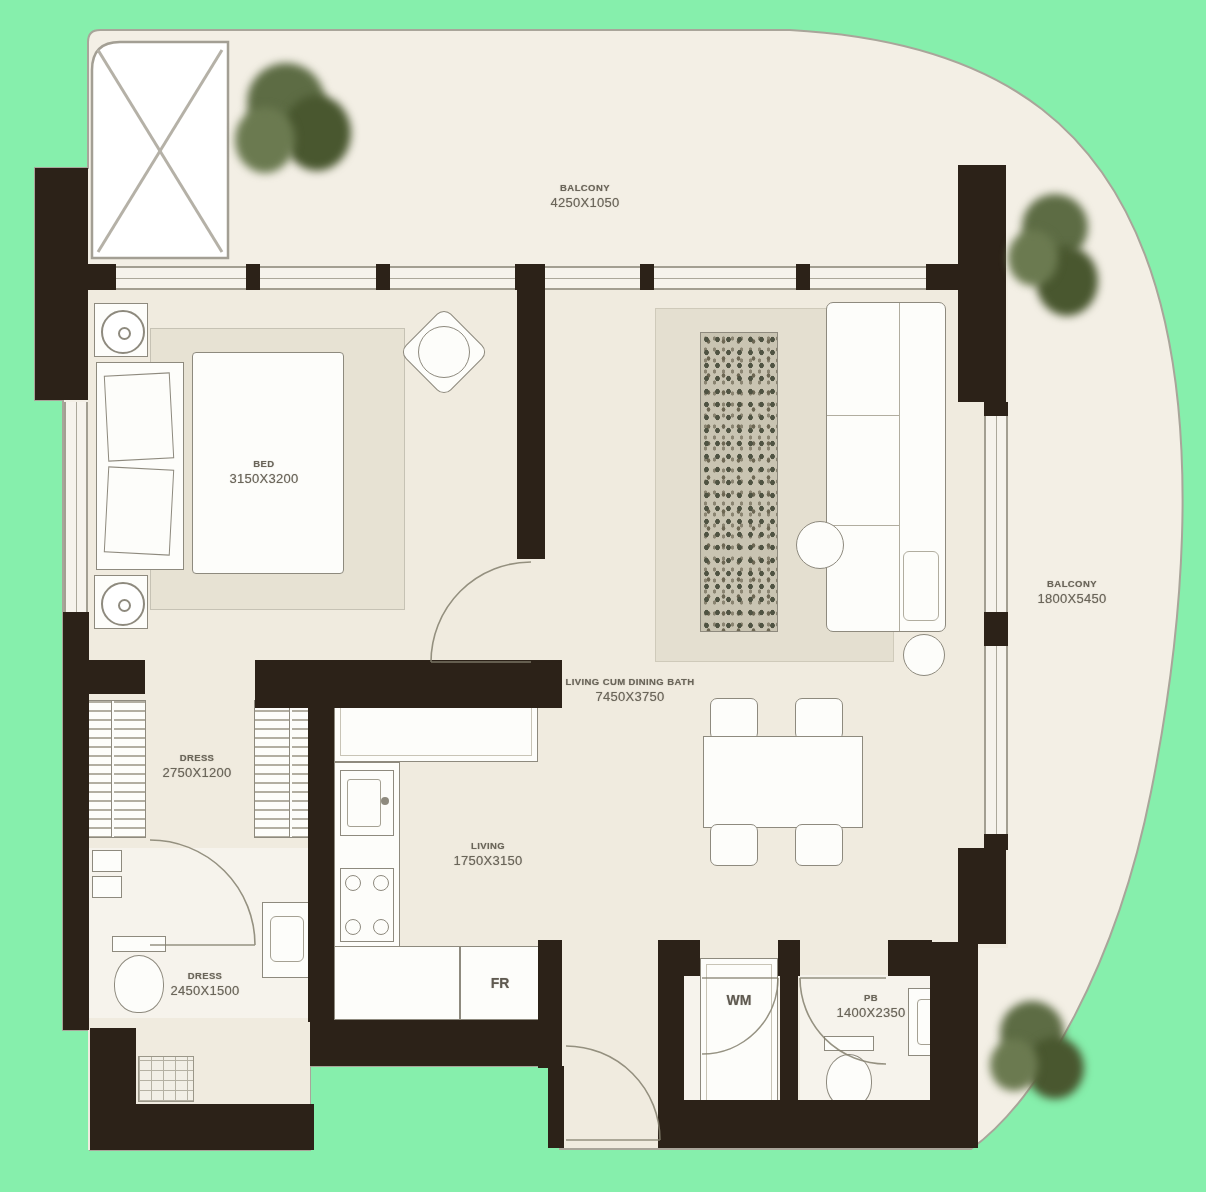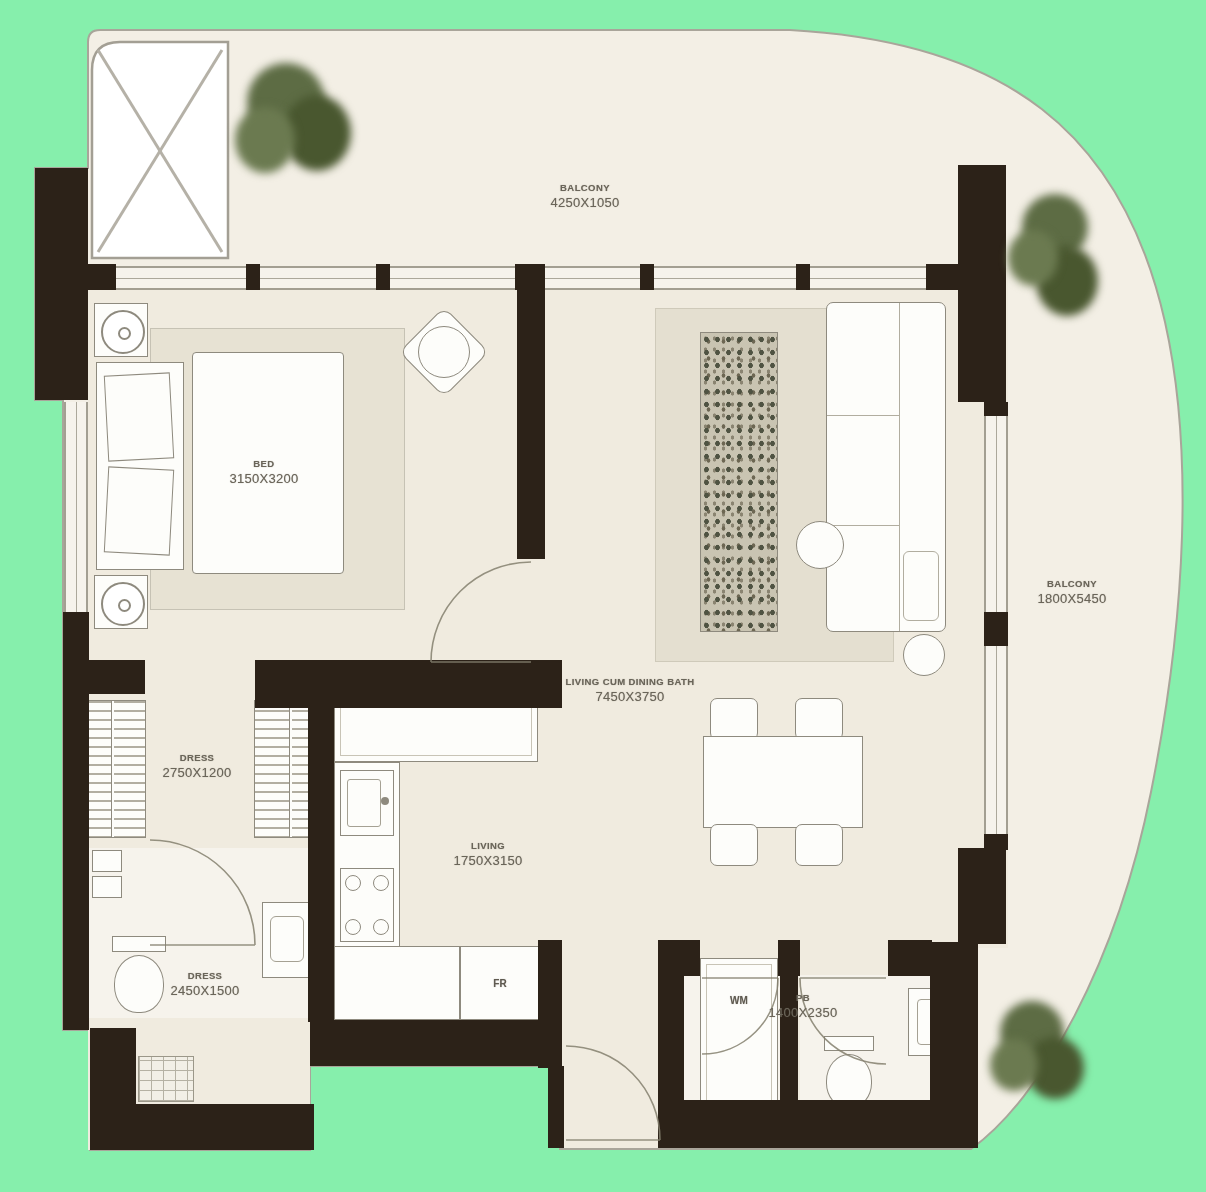--- a/index.html
+++ b/index.html
@@ -28,21 +28,21 @@
     background-image:repeating-linear-gradient(180deg,#b2aea1 0 2px,transparent 2px 9px);}
   .wardrobe::after{content:"";position:absolute;top:0;bottom:0;left:50%;width:2px;background:#fdfdfa;border-left:1px solid #8e8a7e;}
   
   .lamp{position:absolute;border:2px solid #8e8a7e;border-radius:50%;background:#fff;}
   .lamp::after{content:"";position:absolute;left:50%;top:50%;width:9px;height:9px;margin:-5.5px 0 0 -5.5px;border:2px solid #8e8a7e;border-radius:50%;}
   
   .rlabel{position:absolute;transform:translate(-50%,-50%);text-align:center;color:#6a6559;z-index:50;
     text-shadow:0 0 1px rgba(106,101,89,.55);white-space:nowrap;}
   .rlabel .l1{display:block;font-size:9.5px;font-weight:bold;letter-spacing:.4px;}
   .rlabel .l2{display:block;font-size:13px;letter-spacing:.3px;margin-top:2px;}
-  .tinylabel{position:absolute;transform:translate(-50%,-50%);font-size:10px;font-weight:bold;color:#5f5a50;z-index:50;text-shadow:0 0 1px rgba(95,90,80,.5);}
+  .tinylabel{position:absolute;transform:translate(-50%,-50%);font-size:14px;font-weight:bold;color:#5f5a50;z-index:50;text-shadow:0 0 1px rgba(95,90,80,.5);}
   
   .blob{position:absolute;border-radius:50%;filter:blur(4px);}
   
   .mat{position:absolute;background:#f2efe6;border:1.5px solid #9b9789;
     background-image:repeating-linear-gradient(0deg,#b5b1a3 0 1px,transparent 1px 10px),repeating-linear-gradient(90deg,#b5b1a3 0 1px,transparent 1px 12px);}
   .z40{z-index:40;} .z30{z-index:30;} .z20{z-index:20;} .z45{z-index:45;} .z55{z-index:55;}
 </style>
 </head>
 <body>
 
@@ -201,21 +201,21 @@
     <span class="l2">1750X3150</span>
   </div>
   <div class="rlabel" style="left:197px;top:766px;">
     <span class="l1">DRESS</span>
     <span class="l2">2750X1200</span>
   </div>
   <div class="rlabel" style="left:205px;top:984px;">
     <span class="l1">DRESS</span>
     <span class="l2">2450X1500</span>
   </div>
-  <div class="rlabel" style="left:803px;top:1006px;">
+  <div class="rlabel" style="left:871px;top:1006px;">
     <span class="l1">PB</span>
     <span class="l2">1400X2350</span>
   </div>
   <div class="rlabel" style="left:1072px;top:592px;">
     <span class="l1">BALCONY</span>
     <span class="l2">1800X5450</span>
   </div>
   <div class="tinylabel" style="left:500px;top:983px;">FR</div>
   <div class="tinylabel" style="left:739px;top:1000px;">WM</div>
 

